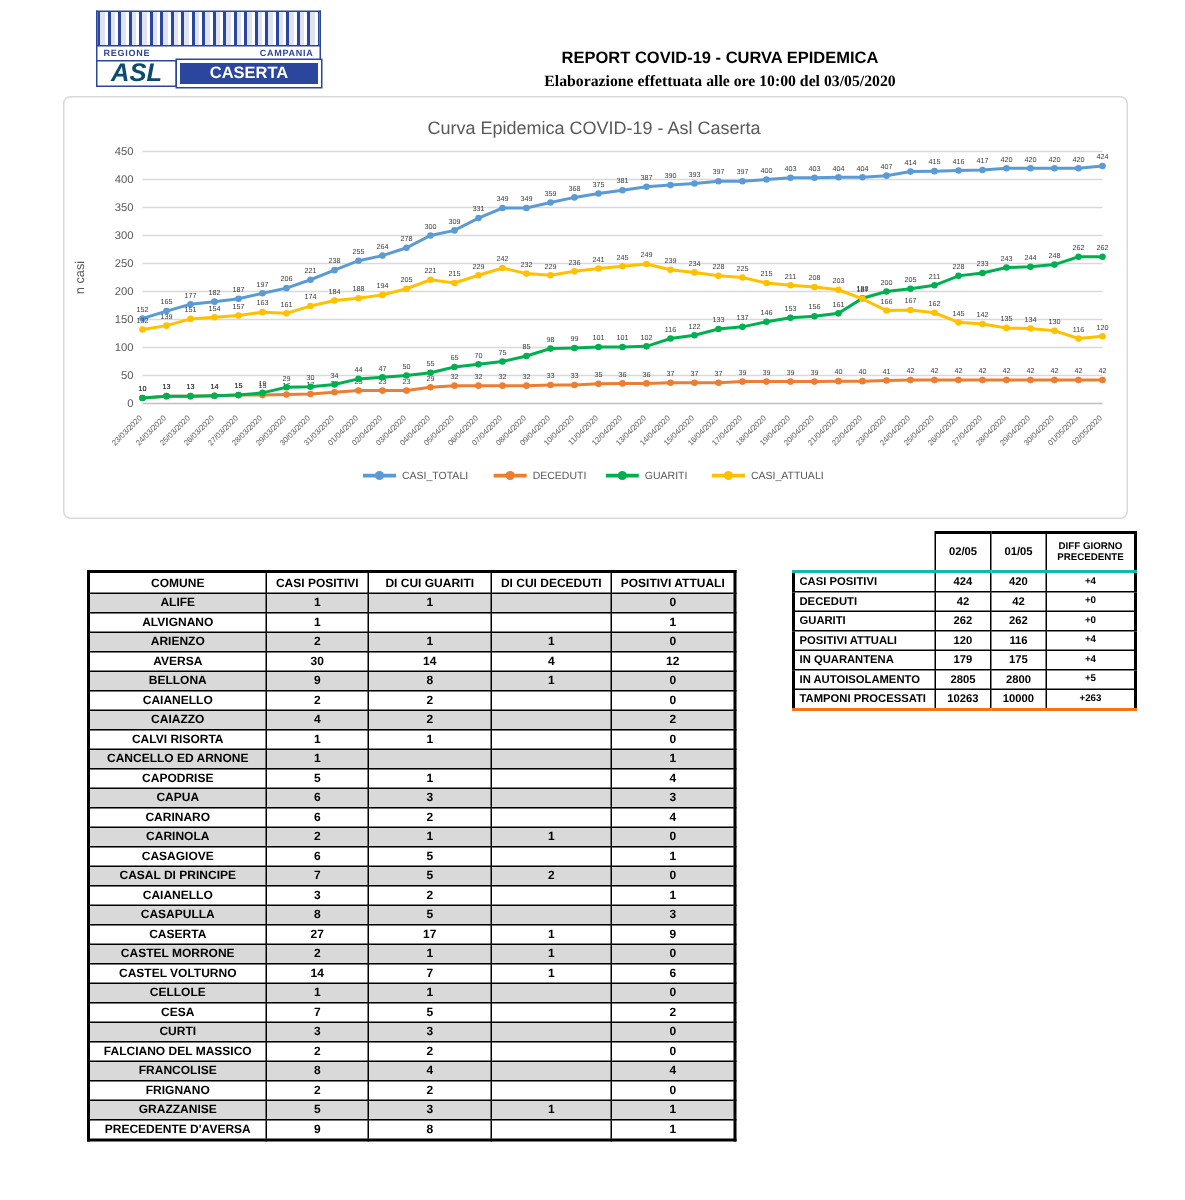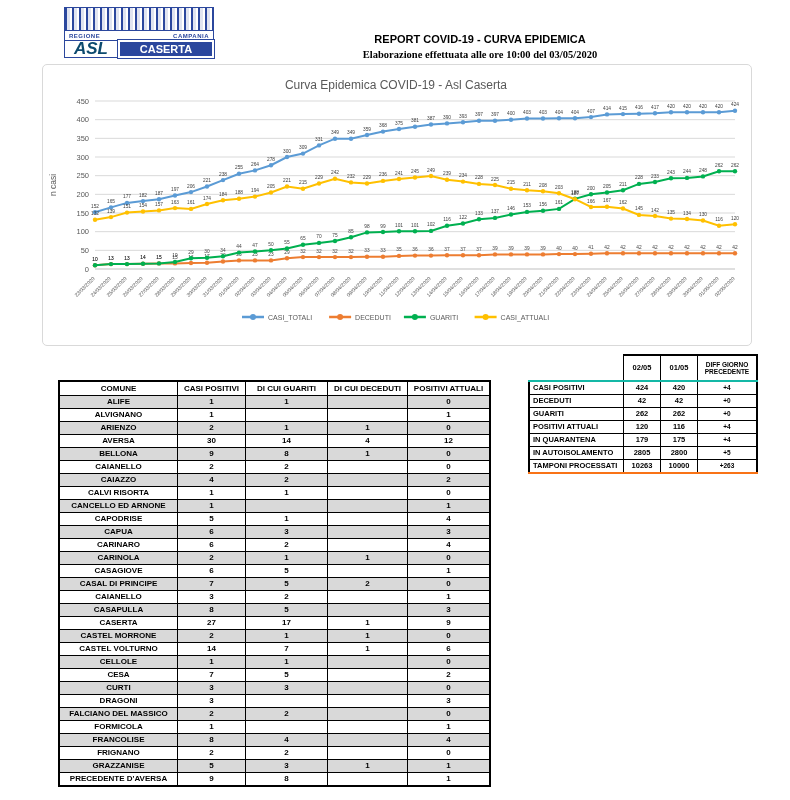--- a/index.html
+++ b/index.html
@@ -653,39 +653,25 @@
           <td>2</td>
         </tr>
         <tr>
           <td>CURTI</td>
           <td>3</td>
           <td>3</td>
           <td></td>
           <td>0</td>
         </tr>
         <tr>
-          <td>DRAGONI</td>
-          <td>3</td>
-          <td></td>
-          <td></td>
-          <td>3</td>
-        </tr>
-        <tr>
           <td>FALCIANO DEL MASSICO</td>
           <td>2</td>
           <td>2</td>
           <td></td>
           <td>0</td>
-        </tr>
-        <tr>
-          <td>FORMICOLA</td>
-          <td>1</td>
-          <td></td>
-          <td></td>
-          <td>1</td>
         </tr>
         <tr>
           <td>FRANCOLISE</td>
           <td>8</td>
           <td>4</td>
           <td></td>
           <td>4</td>
         </tr>
         <tr>
           <td>FRIGNANO</td>

